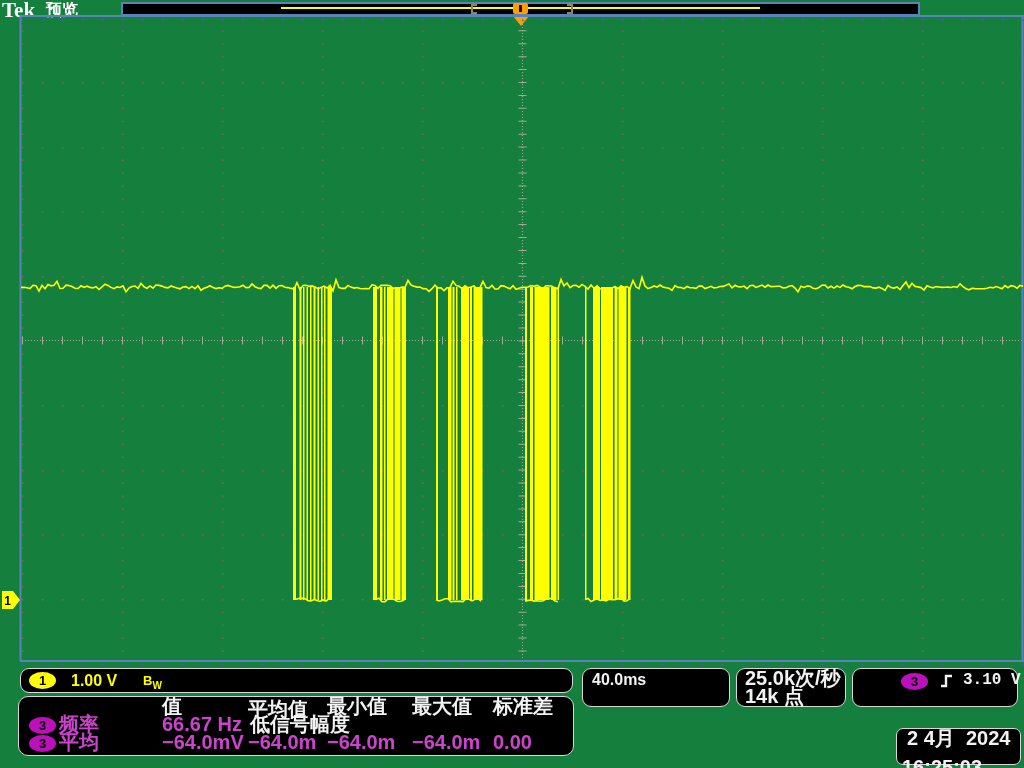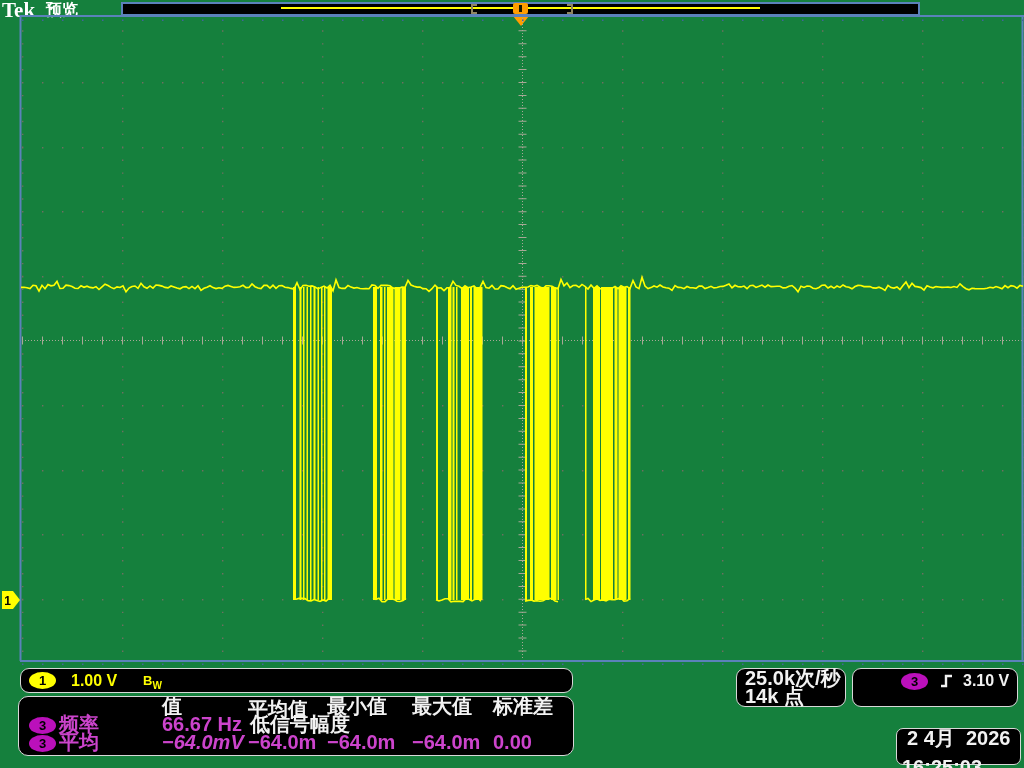--- a/index.html
+++ b/index.html
@@ -74,39 +74,42 @@
     <span class="txt white" style="left:393px;top:1px;text-align:right;">最大值</span>
     <span class="txt white" style="left:474px;top:1px;">标准差</span>
 
     <span class="badge m" style="left:10px;top:20px;">3</span>
     <span class="txt magenta" style="left:40px;top:19px;">频率</span>
     <span class="txt magenta" style="left:143px;top:19px;">66.67 Hz</span>
     <span class="txt white" style="left:231px;top:19px;">低信号幅度</span>
 
     <span class="badge m" style="left:10px;top:38px;">3</span>
     <span class="txt magenta" style="left:40px;top:37px;">平均</span>
-    <span class="txt magenta" style="left:143px;top:37px;font-style:italic;">−64.0mV</span>
+    <span class="txt magenta" style="left:143px;top:37px;">−64.0mV</span>
     <span class="txt magenta" style="left:229px;top:37px;">−64.0m</span>
     <span class="txt magenta" style="left:308px;top:37px;">−64.0m</span>
     <span class="txt magenta" style="left:393px;top:37px;">−64.0m</span>
     <span class="txt magenta" style="left:474px;top:37px;">0.00</span>
   </div>
 
+  <div class="box" style="left:582px;top:668px;width:148px;height:39px;">
+    <span class="txt white" style="left:9px;top:2px;font-size:16px;">40.0ms</span>
+  </div>
 
   <div class="box" style="left:736px;top:668px;width:110px;height:39px;">
     <span class="txt white" style="left:8px;top:1px;">25.0k次/秒</span>
     <span class="txt white" style="left:8px;top:19px;">14k 点</span>
   </div>
 
   <div class="box" style="left:852px;top:668px;width:166px;height:39px;">
     <span class="badge m" style="left:48px;top:4px;">3</span>
     <svg class="slope" style="left:86px;top:4px;" width="16" height="17" viewBox="0 0 16 17">
       <path d="M2 13 H7 V3 H13" stroke="#f2f2f2" stroke-width="2.4" fill="none"></path>
     </svg>
-    <span class="txt white" style="left:110px;top:3px;font-size:16px;">3.10 V</span>
+    <span class="txt white" style="left:110px;top:3px;font-size:16px;font-family:Liberation Mono, monospace;">3.10 V</span>
   </div>
 
   <div class="box" style="left:896px;top:728px;width:125px;height:37px;border-radius:7px;">
-    <span class="txt white" style="left:10px;top:1px;">2 4月  2026</span>
+    <span class="txt white" style="left:10px;top:1px;">2 4月  2024</span>
     <span class="txt white" style="left:5px;top:30px;text-decoration:underline;">16:25:03</span>
   </div>
 
 </div>
 
 </body></html>

